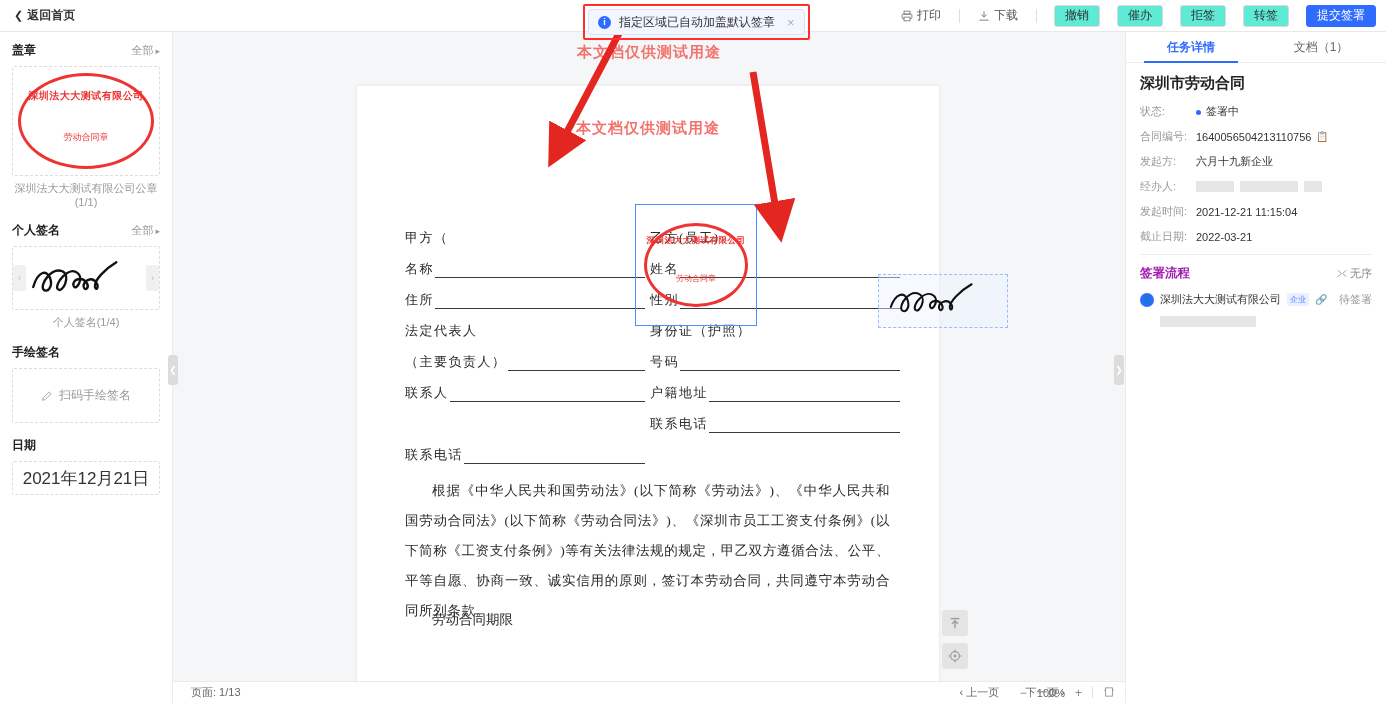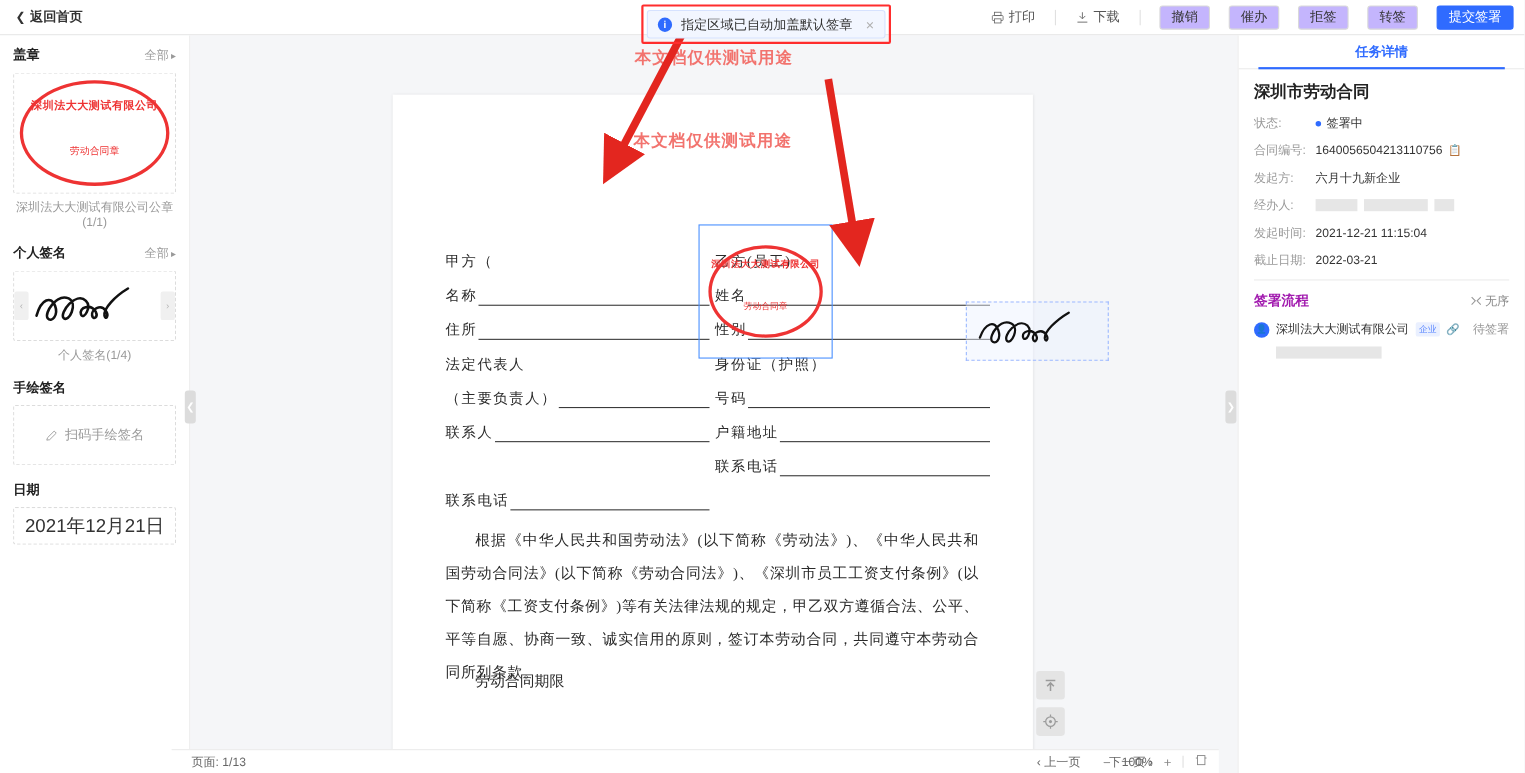--- a/index.html
+++ b/index.html
@@ -27,21 +27,21 @@
     margin-left: auto; display: flex; align-items: center;
     gap: 8px; padding-right: 10px; height: 32px;
   }
   .icon-act {
     display: flex; align-items: center; gap: 4px;
     font-size: 12px; color: #555; padding: 0 10px; cursor: pointer;
   }
   .vdiv { width: 1px; height: 14px; background: #e0e0e0; }
   .btn {
     height: 22px; min-width: 46px; padding: 0 10px; margin-left: 9px;
-    border: 1px solid #d9d9d9; border-radius: 3px; background: #c4b5fd;
+    border: 1px solid #d9d9d9; border-radius: 3px; background: #5eead4;
     font-size: 12px; color: #333; display: flex; align-items: center;
     justify-content: center; cursor: pointer; font-family: inherit;
   }
   .btn.primary { background: #2f6bff; border-color: #2f6bff; color: #fff; min-width: 70px; }
 
   
   .toast-wrap {
     position: absolute; left: 583px; top: 4px; z-index: 60;
     border: 2px solid #ff2d2d; border-radius: 2px; padding: 3px;
     background: transparent;
@@ -180,21 +180,21 @@
 
   
   .handle {
     position: absolute; width: 10px; height: 30px; background: #dcdcdc;
     border-radius: 3px; display: flex; align-items: center; justify-content: center;
     color: #fff; font-size: 9px; cursor: pointer; z-index: 35;
   }
 
   
   .bottombar {
-    position: absolute; left: 156px; top: 681px; width: 952px; height: 22px;
+    position: absolute; left: 173px; top: 681px; width: 952px; height: 22px;
     background: #fff; border-top: 1px solid #ebebeb;
     display: flex; align-items: center; font-size: 11px; color: #666; z-index: 45;
   }
   .pageinfo { margin-left: 18px; }
   .pager { margin-left: auto; display: flex; gap: 26px; margin-right: 60px; }
   .pager span { cursor: pointer; }
   .zoomctl {
     position: absolute; right: 10px; display: flex; align-items: center; gap: 10px;
   }
   .zoomctl .op { cursor: pointer; color: #888; font-size: 12px; }
@@ -477,20 +477,21 @@
           <rect x="3.5" y="2.5" width="9" height="11" fill="none" stroke="#888" stroke-width="1.1"></rect>
           <path d="M1.5 5.5 H3.5 M12.5 5.5 H14.5" stroke="#888" stroke-width="1.1"></path>
         </svg>
       </span>
     </div>
   </div>
 
   <div class="rightpanel">
     <div class="tabs">
       <div class="tab active">任务详情</div>
+      <div class="tab">文档（1）</div>
     </div>
 
     <div class="rp-body">
       <div class="rp-title">深圳市劳动合同</div>
 
       <div class="kv">
         <span class="k">状态:</span>
         <span class="v"><span class="dot"></span><span>签署中</span></span>
       </div>
 

